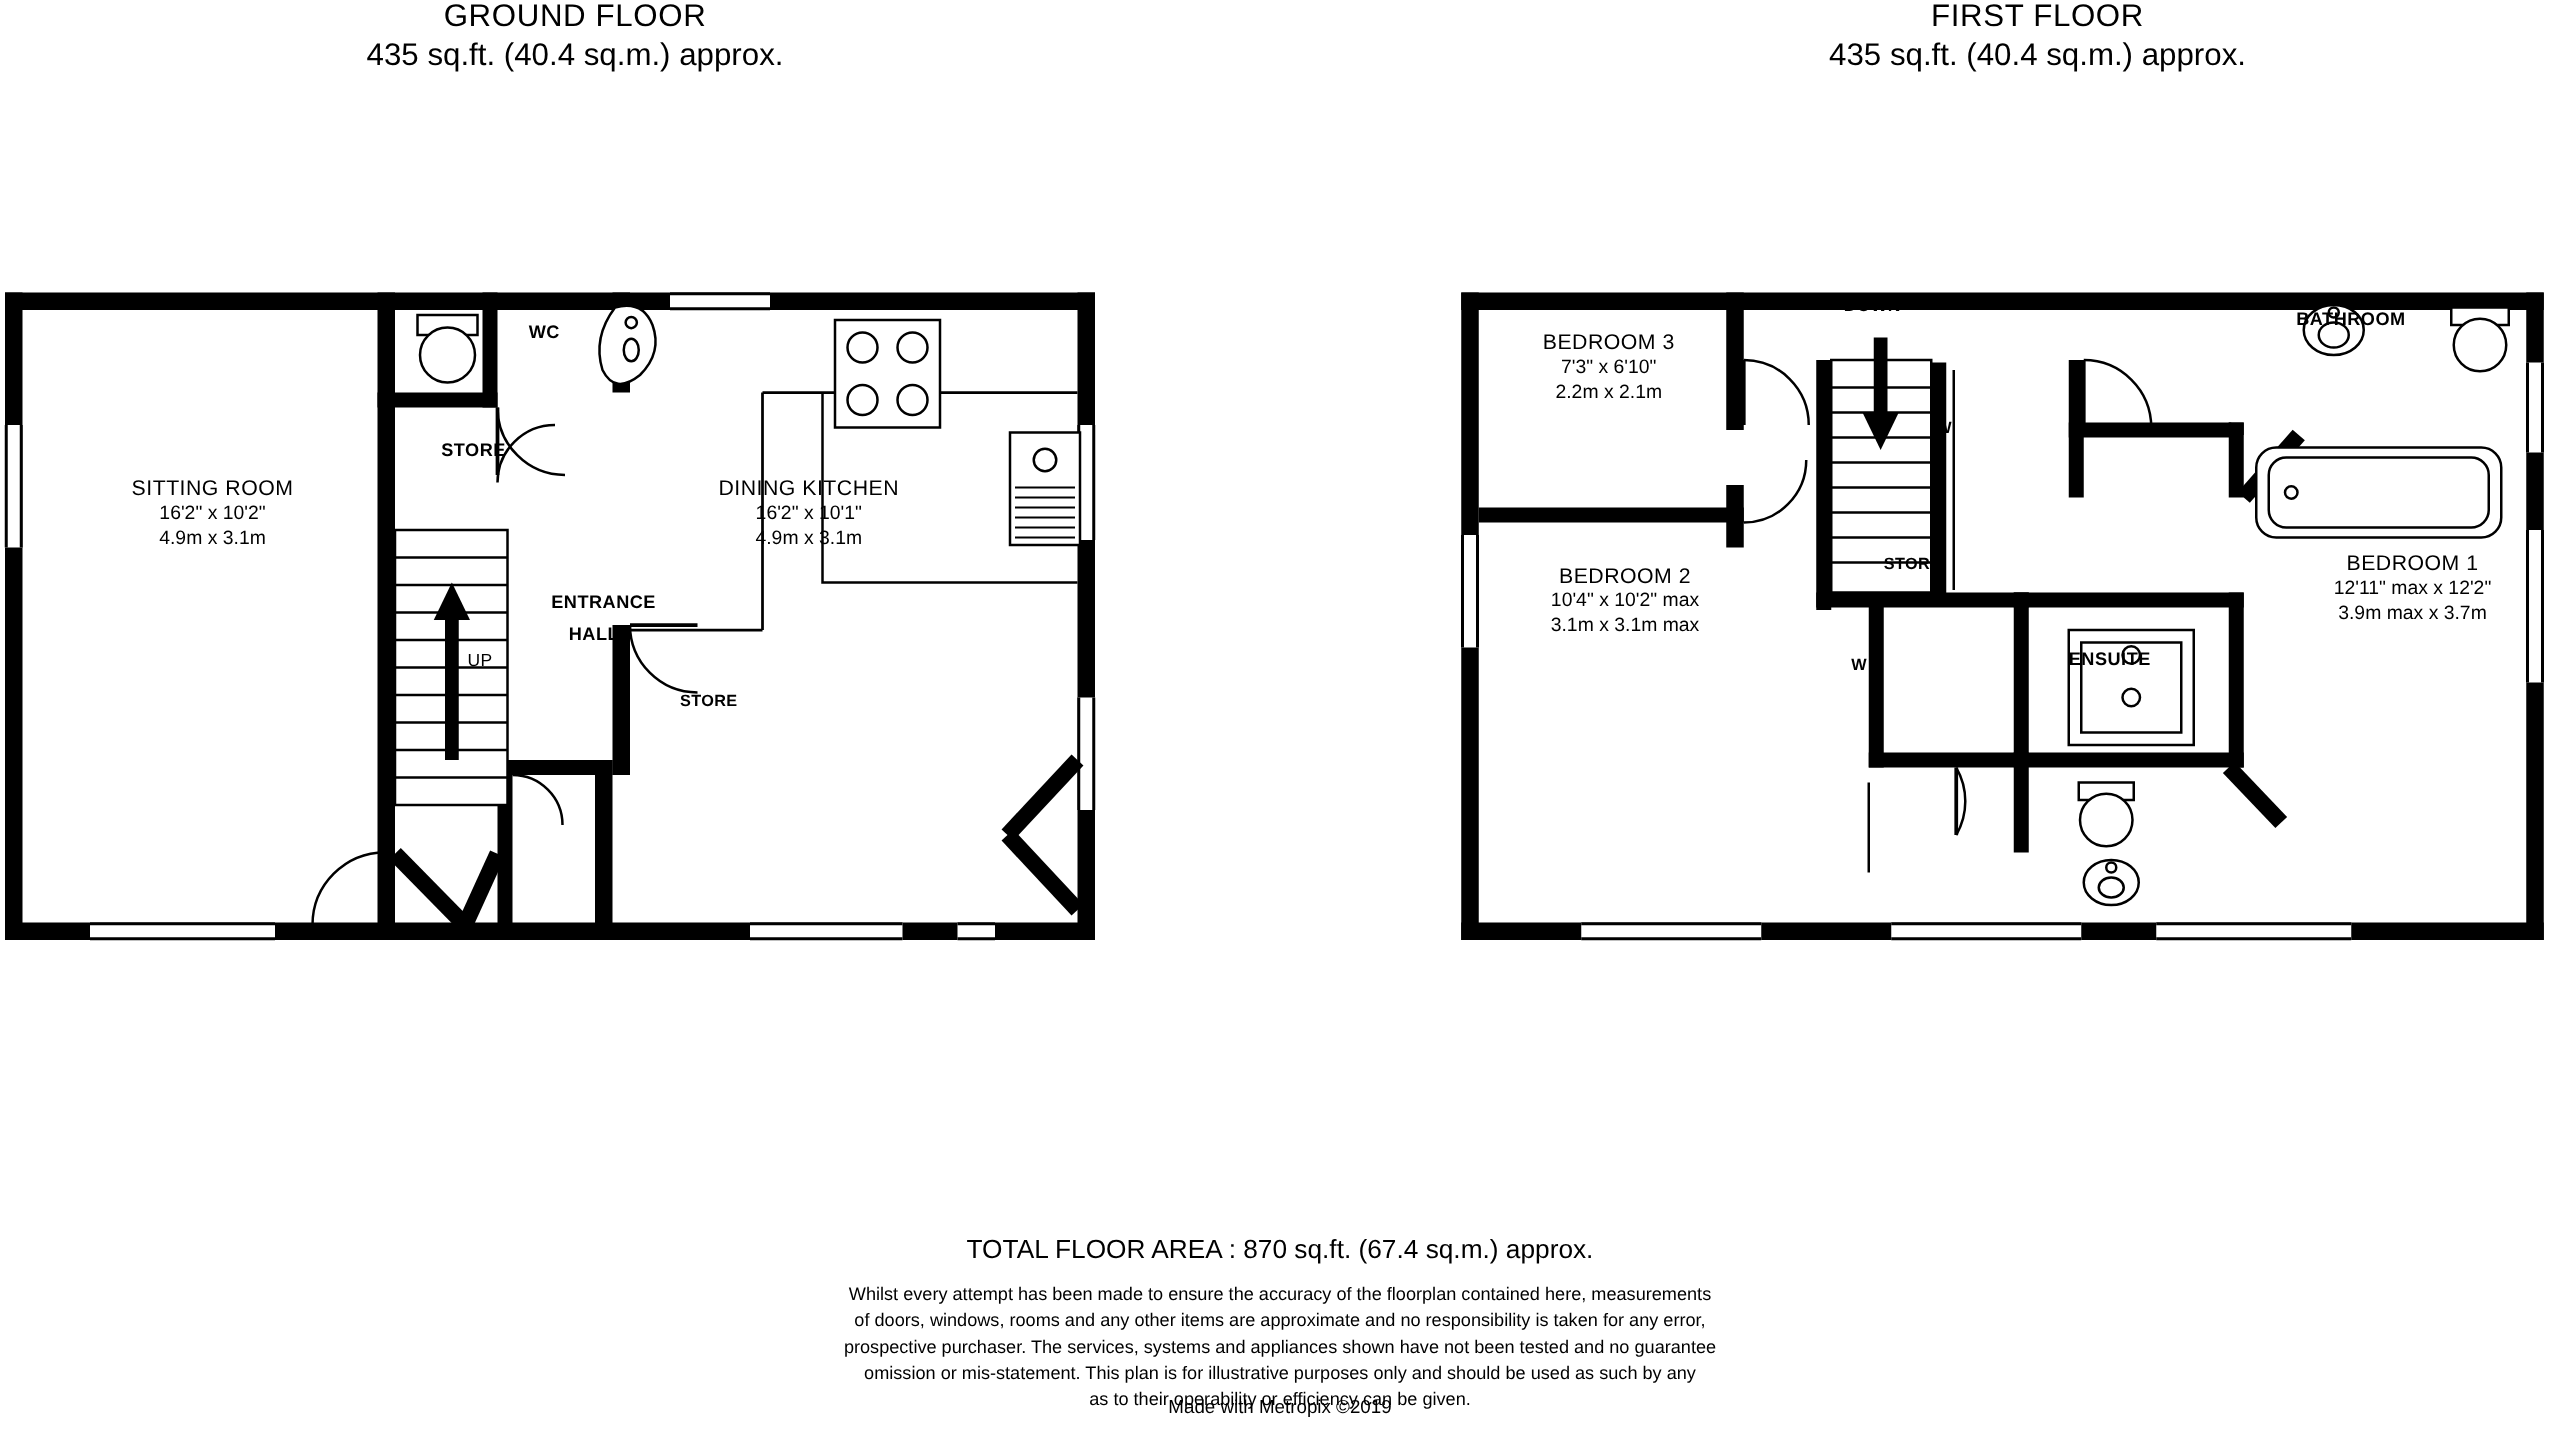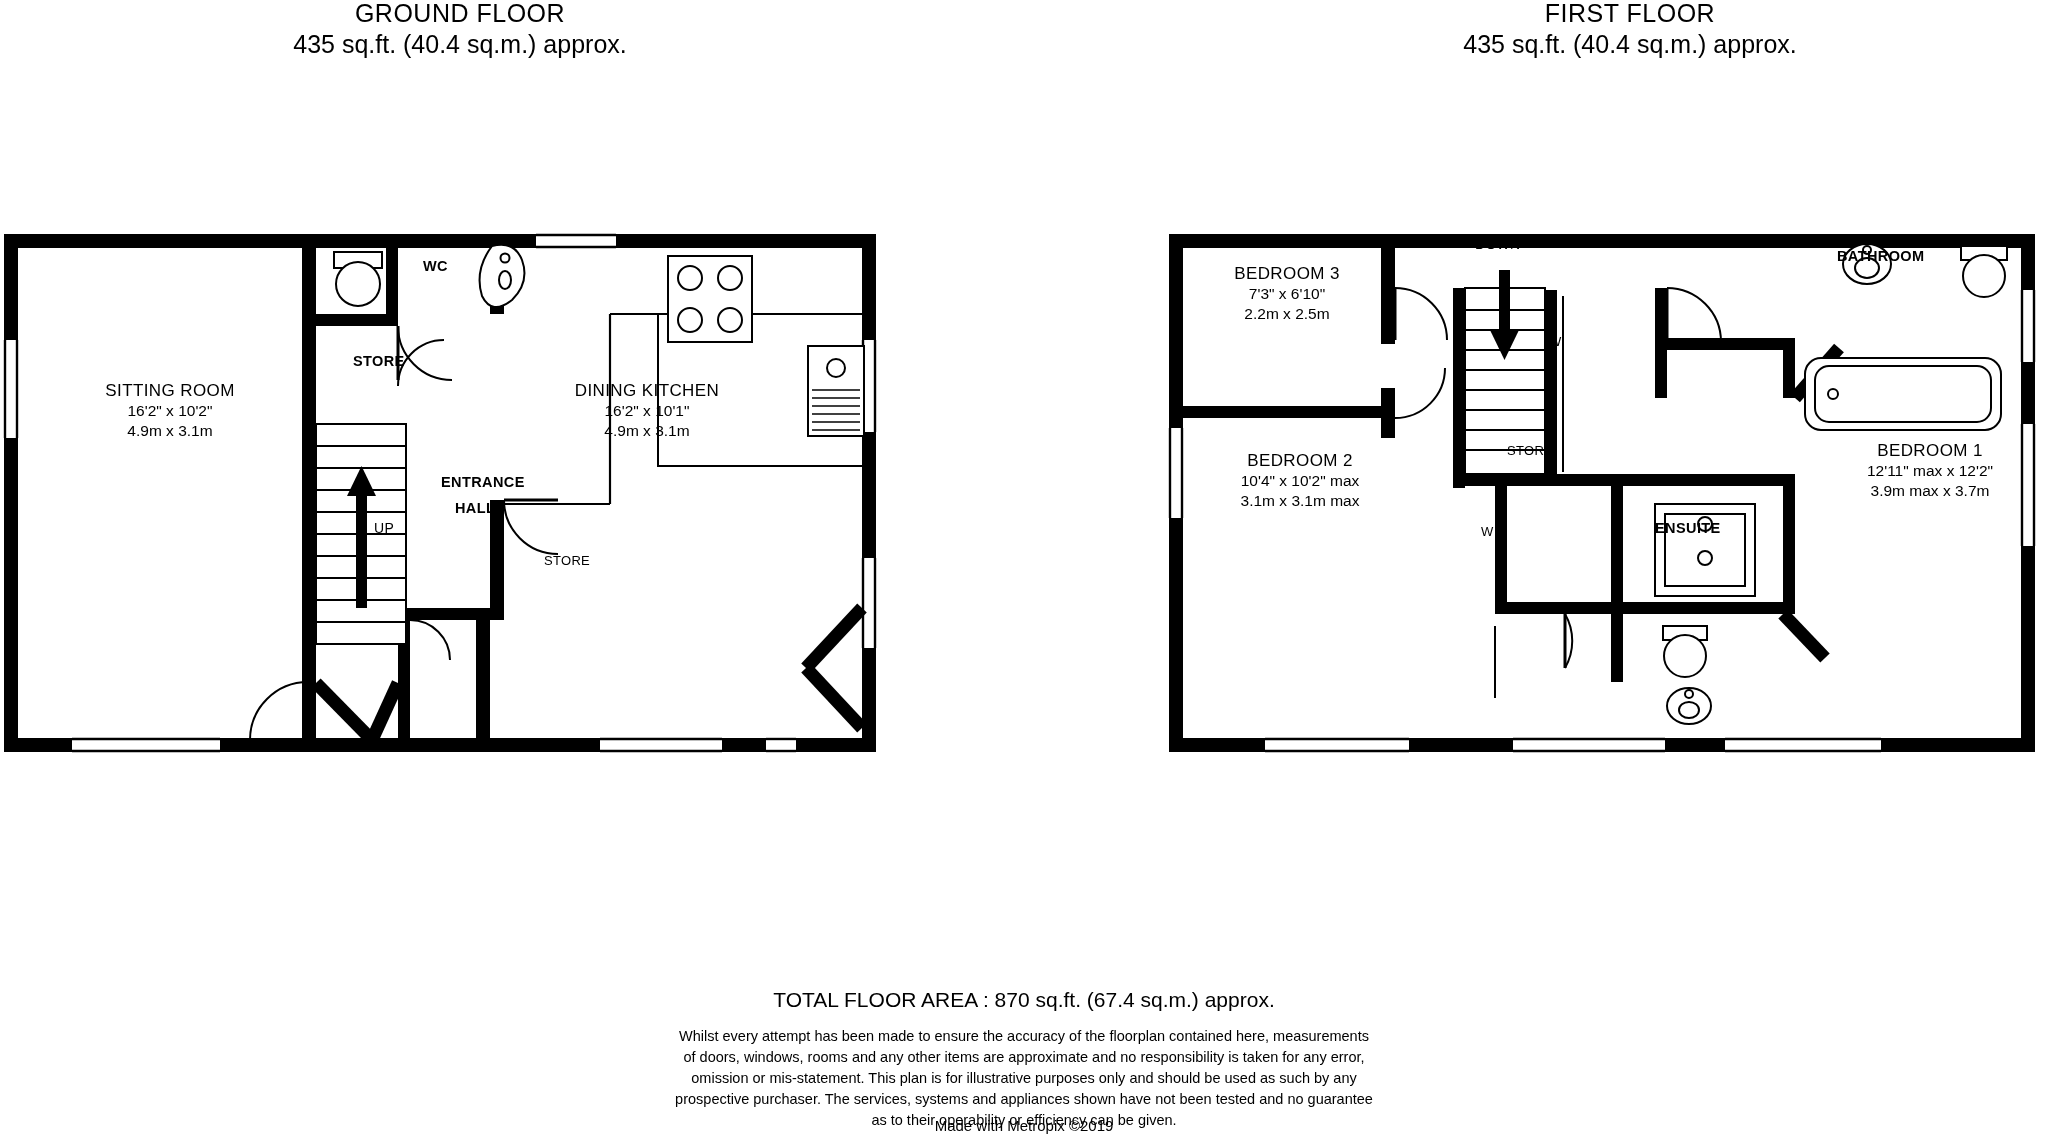--- a/index.html
+++ b/index.html
@@ -55,21 +55,21 @@
   .label .dim   { font-size: 15.5px; }
   .small-label {
     position: absolute;
     font-weight: bold;
     font-size: 14.5px;
     letter-spacing: 0.4px;
     white-space: nowrap;
   }
   .tiny-label {
     position: absolute;
-    font-weight: normal;
+    font-weight: bold;
     font-size: 13px;
     letter-spacing: 0.3px;
     white-space: nowrap;
   }
   
   #total-area {
     position: absolute;
     left: 0;
     top: 988px;
     width: 2048px;
@@ -431,21 +431,21 @@
 
       <g stroke="#000" stroke-width="2" fill="none">
         <line x1="398" y1="68" x2="398" y2="244"></line>
         <line x1="330" y1="398" x2="330" y2="470"></line>
       </g>
     </svg>
 
     <div class="label" style="left:-18px; top:35px; width:280px;">
       <div class="rname">BEDROOM 3</div>
       <div class="dim">7'3"  x 6'10"</div>
-      <div class="dim">2.2m  x 2.5m</div>
+      <div class="dim">2.2m  x 2.1m</div>
     </div>
 
     <div class="label" style="left:-10px; top:222px; width:290px;">
       <div class="rname">BEDROOM 2</div>
       <div class="dim">10'4"  x 10'2" max</div>
       <div class="dim">3.1m  x 3.1m max</div>
     </div>
 
     <div class="label" style="left:620px; top:212px; width:290px;">
       <div class="rname">BEDROOM 1</div>
@@ -459,20 +459,20 @@
     <div class="small-label" style="left:490px; top:292px;">ENSUITE</div>
     <div class="tiny-label" style="left:384px; top:106px;">W</div>
     <div class="tiny-label" style="left:316px; top:296px;">W</div>
   </div>
 
   <div id="total-area">TOTAL FLOOR AREA : 870 sq.ft. (67.4 sq.m.) approx.</div>
 
   <div id="disclaimer">
     <div>Whilst every attempt has been made to ensure the accuracy of the floorplan contained here, measurements</div>
     <div>of doors, windows, rooms and any other items are approximate and no responsibility is taken for any error,</div>
+    <div>prospective purchaser. The services, systems and appliances shown have not been tested and no guarantee</div>
     <div>omission or mis-statement. This plan is for illustrative purposes only and should be used as such by any</div>
-    <div>prospective purchaser. The services, systems and appliances shown have not been tested and no guarantee</div>
     <div>as to their operability or efficiency can be given.</div>
   </div>
 
   <div id="madewith">Made with Metropix ©2019</div>
 
 </div>
 
 </body></html>

